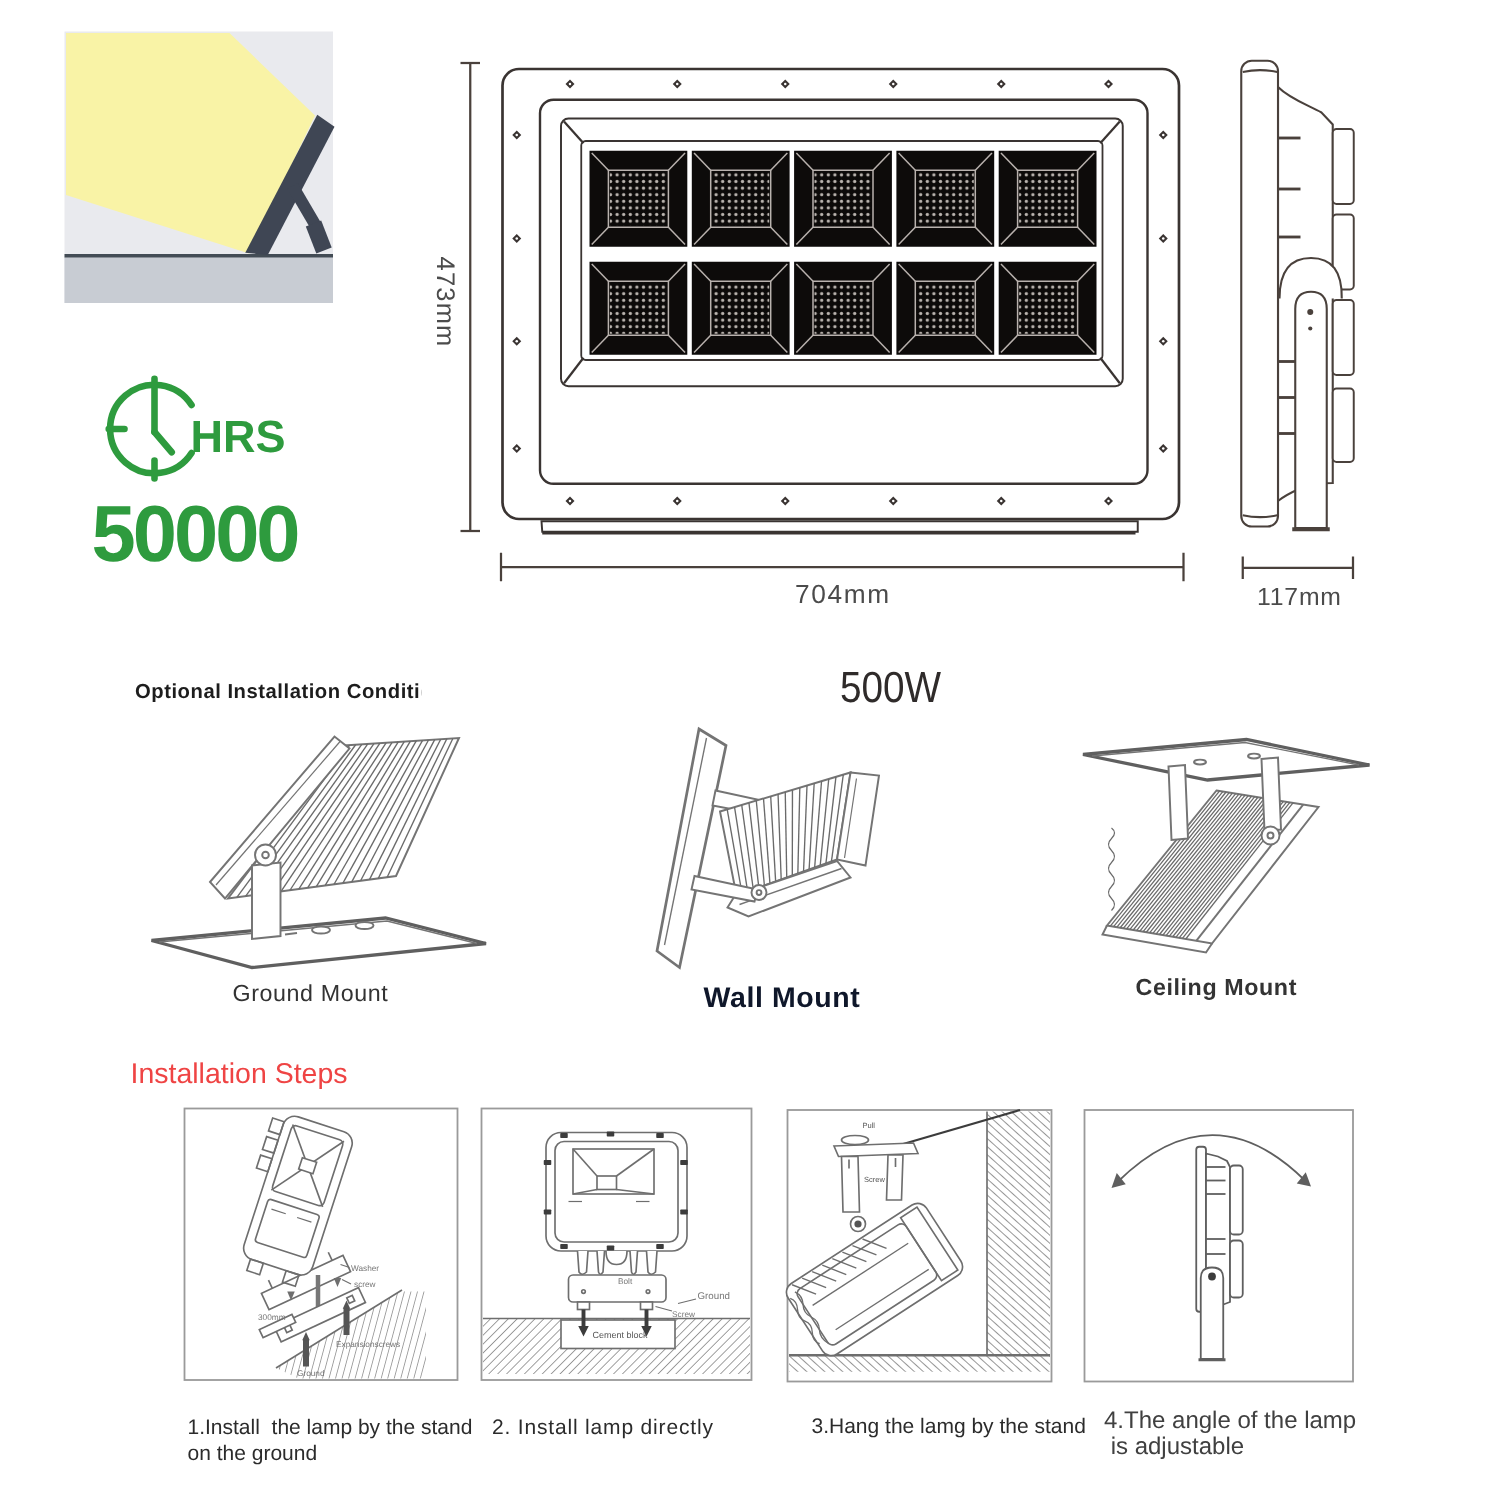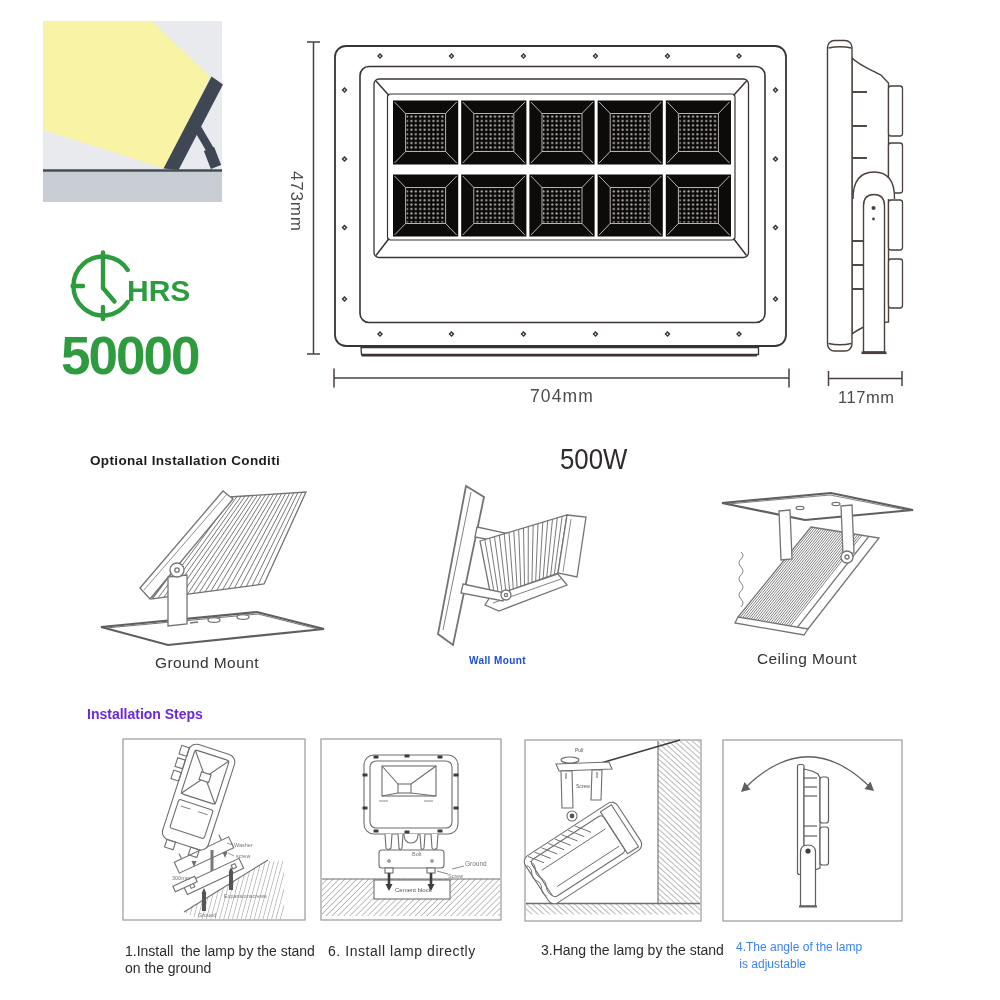--- a/index.html
+++ b/index.html
@@ -510,20 +510,20 @@
 <rect x="820" y="827" width="8.5" height="38" rx="2.5" fill="#ffffff"></rect>
 <path d="M 800.5 906 L 800.5 852 Q 800.5 845 808 845 Q 815.5 845 815.5 852 L 815.5 906 Z" fill="#ffffff"></path>
 <line x1="799" y1="906.5" x2="817" y2="906.5" stroke-width="2"></line>
 <circle cx="808" cy="851" r="2.6" fill="#3c3c3c" stroke="none"></circle>
 </g>
 </svg>
 
 <div class="abs" style="left:90px;top:452.5px;font-size:13.5px;font-weight:bold;color:#1d1d1d;letter-spacing:0.35px;width:191px;overflow:hidden;white-space:nowrap;">Optional Installation Conditi<span style="color:#9a9a9a">o</span></div>
 <div class="abs" style="left:560px;top:443px;font-size:29px;color:#2f2b2a;transform:scaleX(0.89);transform-origin:left top;">500W</div>
 <div class="abs" style="left:155px;top:654px;font-size:15.5px;font-weight:normal;color:#333333;letter-spacing:0.4px;">Ground Mount</div>
-<div class="abs" style="left:469px;top:655px;font-size:10px;font-weight:bold;color:#1d4ed8;letter-spacing:0.4px;">Wall Mount</div>
-<div class="abs" style="left:757px;top:650px;font-size:15.5px;font-weight:normal;color:#333333;letter-spacing:0.4px;">Ceiling Mount</div>
-<div class="abs" style="left:87px;top:706px;font-size:14px;font-weight:bold;color:#6d28d9;">Installation Steps</div>
+<div class="abs" style="left:469px;top:655px;font-size:19px;font-weight:bold;color:#0f172a;letter-spacing:0.4px;">Wall Mount</div>
+<div class="abs" style="left:757px;top:650px;font-size:15.5px;font-weight:bold;color:#333333;letter-spacing:0.4px;">Ceiling Mount</div>
+<div class="abs" style="left:87px;top:706px;font-size:19px;font-weight:normal;color:#ef4444;">Installation Steps</div>
 <div class="abs" style="left:125px;top:943px;font-size:14px;color:#2b2b2b;line-height:17px;">1.Install&nbsp; the lamp by the stand<br>on the ground</div>
-<div class="abs" style="left:328px;top:943px;font-size:14px;color:#2b2b2b;letter-spacing:0.55px;">6. Install lamp directly</div>
+<div class="abs" style="left:328px;top:943px;font-size:14px;color:#2b2b2b;letter-spacing:0.55px;">2. Install lamp directly</div>
 <div class="abs" style="left:517px;top:942px;font-size:14px;color:#2b2b2b;margin-left:24px;">3.Hang the lamg by the stand</div>
-<div class="abs" style="left:736px;top:939px;font-size:12px;color:#3b82f6;line-height:17px;">4.The angle of the lamp<br>&nbsp;is adjustable</div>
+<div class="abs" style="left:736px;top:939px;font-size:16px;color:#404040;line-height:17px;">4.The angle of the lamp<br>&nbsp;is adjustable</div>
 </div>
 
 </body></html>

